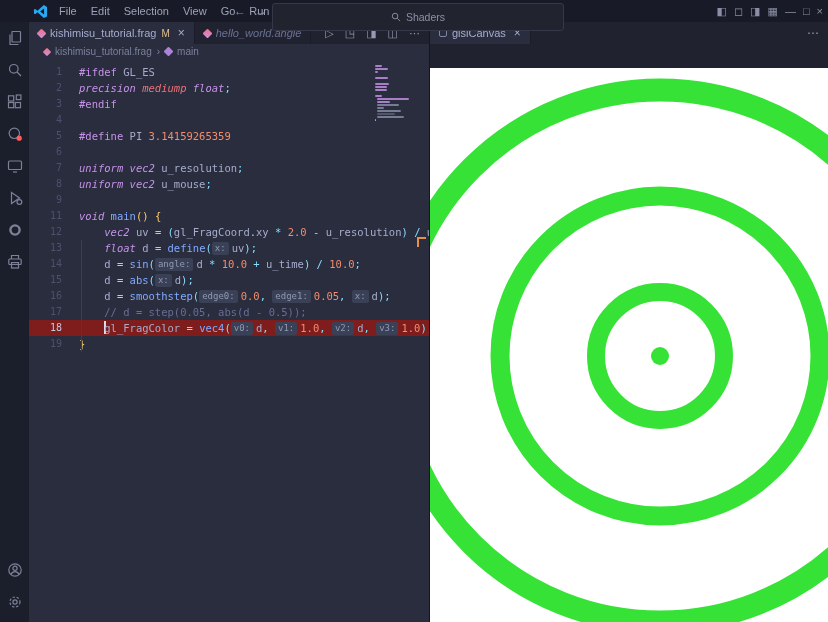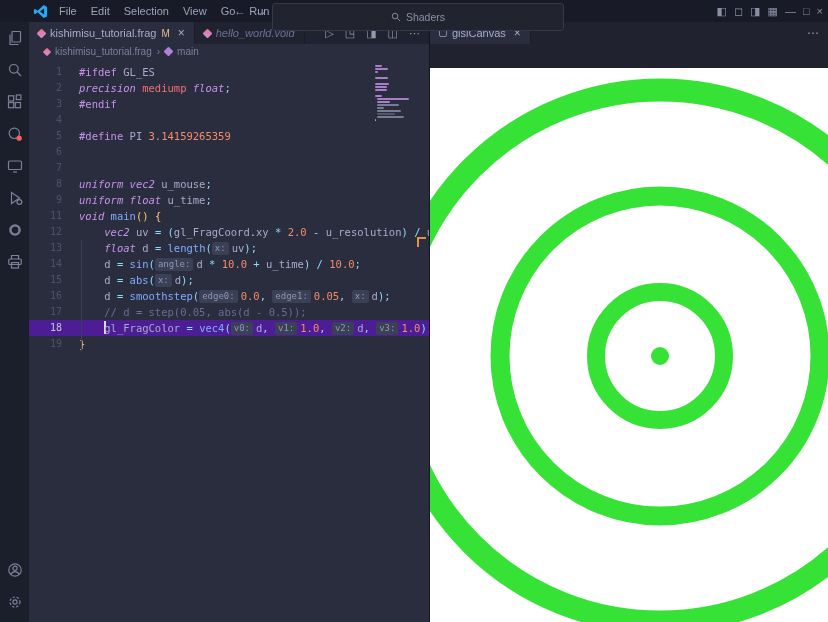--- a/index.html
+++ b/index.html
@@ -41,27 +41,27 @@
   .editor-actions { margin-left:auto; display:flex; gap:11px; align-items:center; padding-right:9px; color:#959bb3; font-size:11px; }
   .panel-actions { margin-left:auto; display:flex; align-items:center; padding-right:9px; color:#959bb3; font-size:12px; }
 
   .breadcrumb { flex:0 0 15px; display:flex; align-items:center; gap:5px; font-size:10px; color:#7b819d; padding-left:15px; background:#292d3e; }
   .bc-file-icon { width:6px; height:6px; background:linear-gradient(135deg,#f07178,#c792ea); transform:rotate(45deg); border-radius:1px; }
   .bc-symbol-icon { width:7px; height:7px; background:#b180d7; border-radius:1px; transform:rotate(45deg); }
 
   
   .code-area { position:relative; flex:1; overflow:hidden; padding-top:5px; font-family:"DejaVu Sans Mono", monospace; font-size:10.5px; }
   .line { display:flex; height:16px; line-height:16px; }
-  .line.current { background:#4c1d95; }
+  .line.current { background:#7f1d1d; }
   .ln { flex:0 0 45px; width:45px; text-align:right; padding-right:12px; color:#4c526e; font-size:10px; }
   .line.current .ln { color:#c3c8dc; }
   .codetext { white-space:pre; font-family:inherit; font-size:inherit; margin-left:5px; }
   .t-p  { color:#c792ea; }
   .t-pi { color:#c792ea; font-style:italic; }
-  .t-ci { color:#f07178; }
+  .t-ci { color:#f07178; font-style:italic; }
   .t-f  { color:#a6accd; }
   .t-o  { color:#89ddff; }
   .t-n  { color:#f78c6c; }
   .t-b  { color:#82aaff; }
   .t-g  { color:#ffcb6b; }
   .t-c  { color:#676e95; }
   .hint { background:#3a4055; color:#9098b4; border-radius:2px; font-size:9px; padding:0 3px; margin-right:3px; display:inline-block; line-height:13px; vertical-align:1px; font-family:inherit; }
   .cursor { display:inline-block; width:2px; height:13px; background:#d7dcf0; vertical-align:-2px; margin-right:-2px; }
   .indent-guide { position:absolute; left:52px; top:181px; height:112px; width:1px; background:#3a3f58; }
   .minimap { position:absolute; right:16px; top:6px; width:38px; }
@@ -191,21 +191,21 @@
       <div class="tabbar">
         <div class="tabs">
             <div class="tab active">
               <span class="frag-icon"></span>
               <span class="tab-label">kishimisu_tutorial.frag</span>
               <span class="badge-m">M</span>
               <span class="tab-close">×</span>
             </div>
             <div class="tab preview">
               <span class="frag-icon"></span>
-              <span class="tab-label">hello_world.void</span>
+              <span class="tab-label">hello_world.angle</span>
             </div>
           </div>
         <div class="editor-actions">
             <span>▷</span>
             <span>◳</span>
             <span>◨</span>
             <span>◫</span>
             <span>⋯</span>
           </div>
       </div>
@@ -237,40 +237,40 @@
             <div class="line">
               <span class="ln">5</span>
               <pre class="codetext"><span class="t-p">#define </span><span class="t-f">PI </span><span class="t-n">3.14159265359</span></pre>
             </div>
             <div class="line">
               <span class="ln">6</span>
               <pre class="codetext"></pre>
             </div>
             <div class="line">
               <span class="ln">7</span>
+              <pre class="codetext"><span class="t-pi">uniform </span><span class="t-pi">vec2 </span><span class="t-f">u_resolution</span><span class="t-o">;</span></pre>
             </div>
             <div class="line">
               <span class="ln">8</span>
               <pre class="codetext"><span class="t-pi">uniform </span><span class="t-pi">vec2 </span><span class="t-f">u_mouse</span><span class="t-o">;</span></pre>
             </div>
             <div class="line">
               <span class="ln">9</span>
-              <pre class="codetext"><span class="t-pi">uniform </span><span class="t-pi">float </span><span class="t-f">u_time</span><span class="t-o">;</span></pre>
             </div>
             <div class="line">
               <span class="ln">11</span>
               <pre class="codetext"><span class="t-pi">void </span><span class="t-b">main</span><span class="t-g">()</span><span class="t-f"> </span><span class="t-g">{</span></pre>
             </div>
             <div class="line">
               <span class="ln">12</span>
               <pre class="codetext"><span class="t-f">    </span><span class="t-pi">vec2 </span><span class="t-f">uv </span><span class="t-o">= </span><span class="t-o">(</span><span class="t-f">gl_FragCoord</span><span class="t-o">.</span><span class="t-f">xy </span><span class="t-o">* </span><span class="t-n">2.0 </span><span class="t-o">- </span><span class="t-f">u_resolution</span><span class="t-o">)</span><span class="t-o"> / </span><span class="t-f">u_reso</span></pre>
             </div>
             <div class="line">
               <span class="ln">13</span>
-              <pre class="codetext"><span class="t-f">    </span><span class="t-pi">float </span><span class="t-f">d </span><span class="t-o">= </span><span class="t-b">length</span><span class="t-o">(</span><span class="hint">x:</span><span class="t-f">uv</span><span class="t-o">);</span></pre>
+              <pre class="codetext"><span class="t-f">    </span><span class="t-pi">float </span><span class="t-f">d </span><span class="t-o">= </span><span class="t-b">define</span><span class="t-o">(</span><span class="hint">x:</span><span class="t-f">uv</span><span class="t-o">);</span></pre>
             </div>
             <div class="line">
               <span class="ln">14</span>
               <pre class="codetext"><span class="t-f">    </span><span class="t-f">d </span><span class="t-o">= </span><span class="t-b">sin</span><span class="t-o">(</span><span class="hint">angle:</span><span class="t-f">d </span><span class="t-o">* </span><span class="t-n">10.0 </span><span class="t-o">+ </span><span class="t-f">u_time</span><span class="t-o">)</span><span class="t-o"> / </span><span class="t-n">10.0</span><span class="t-o">;</span></pre>
             </div>
             <div class="line">
               <span class="ln">15</span>
               <pre class="codetext"><span class="t-f">    </span><span class="t-f">d </span><span class="t-o">= </span><span class="t-b">abs</span><span class="t-o">(</span><span class="hint">x:</span><span class="t-f">d</span><span class="t-o">);</span></pre>
             </div>
             <div class="line">

